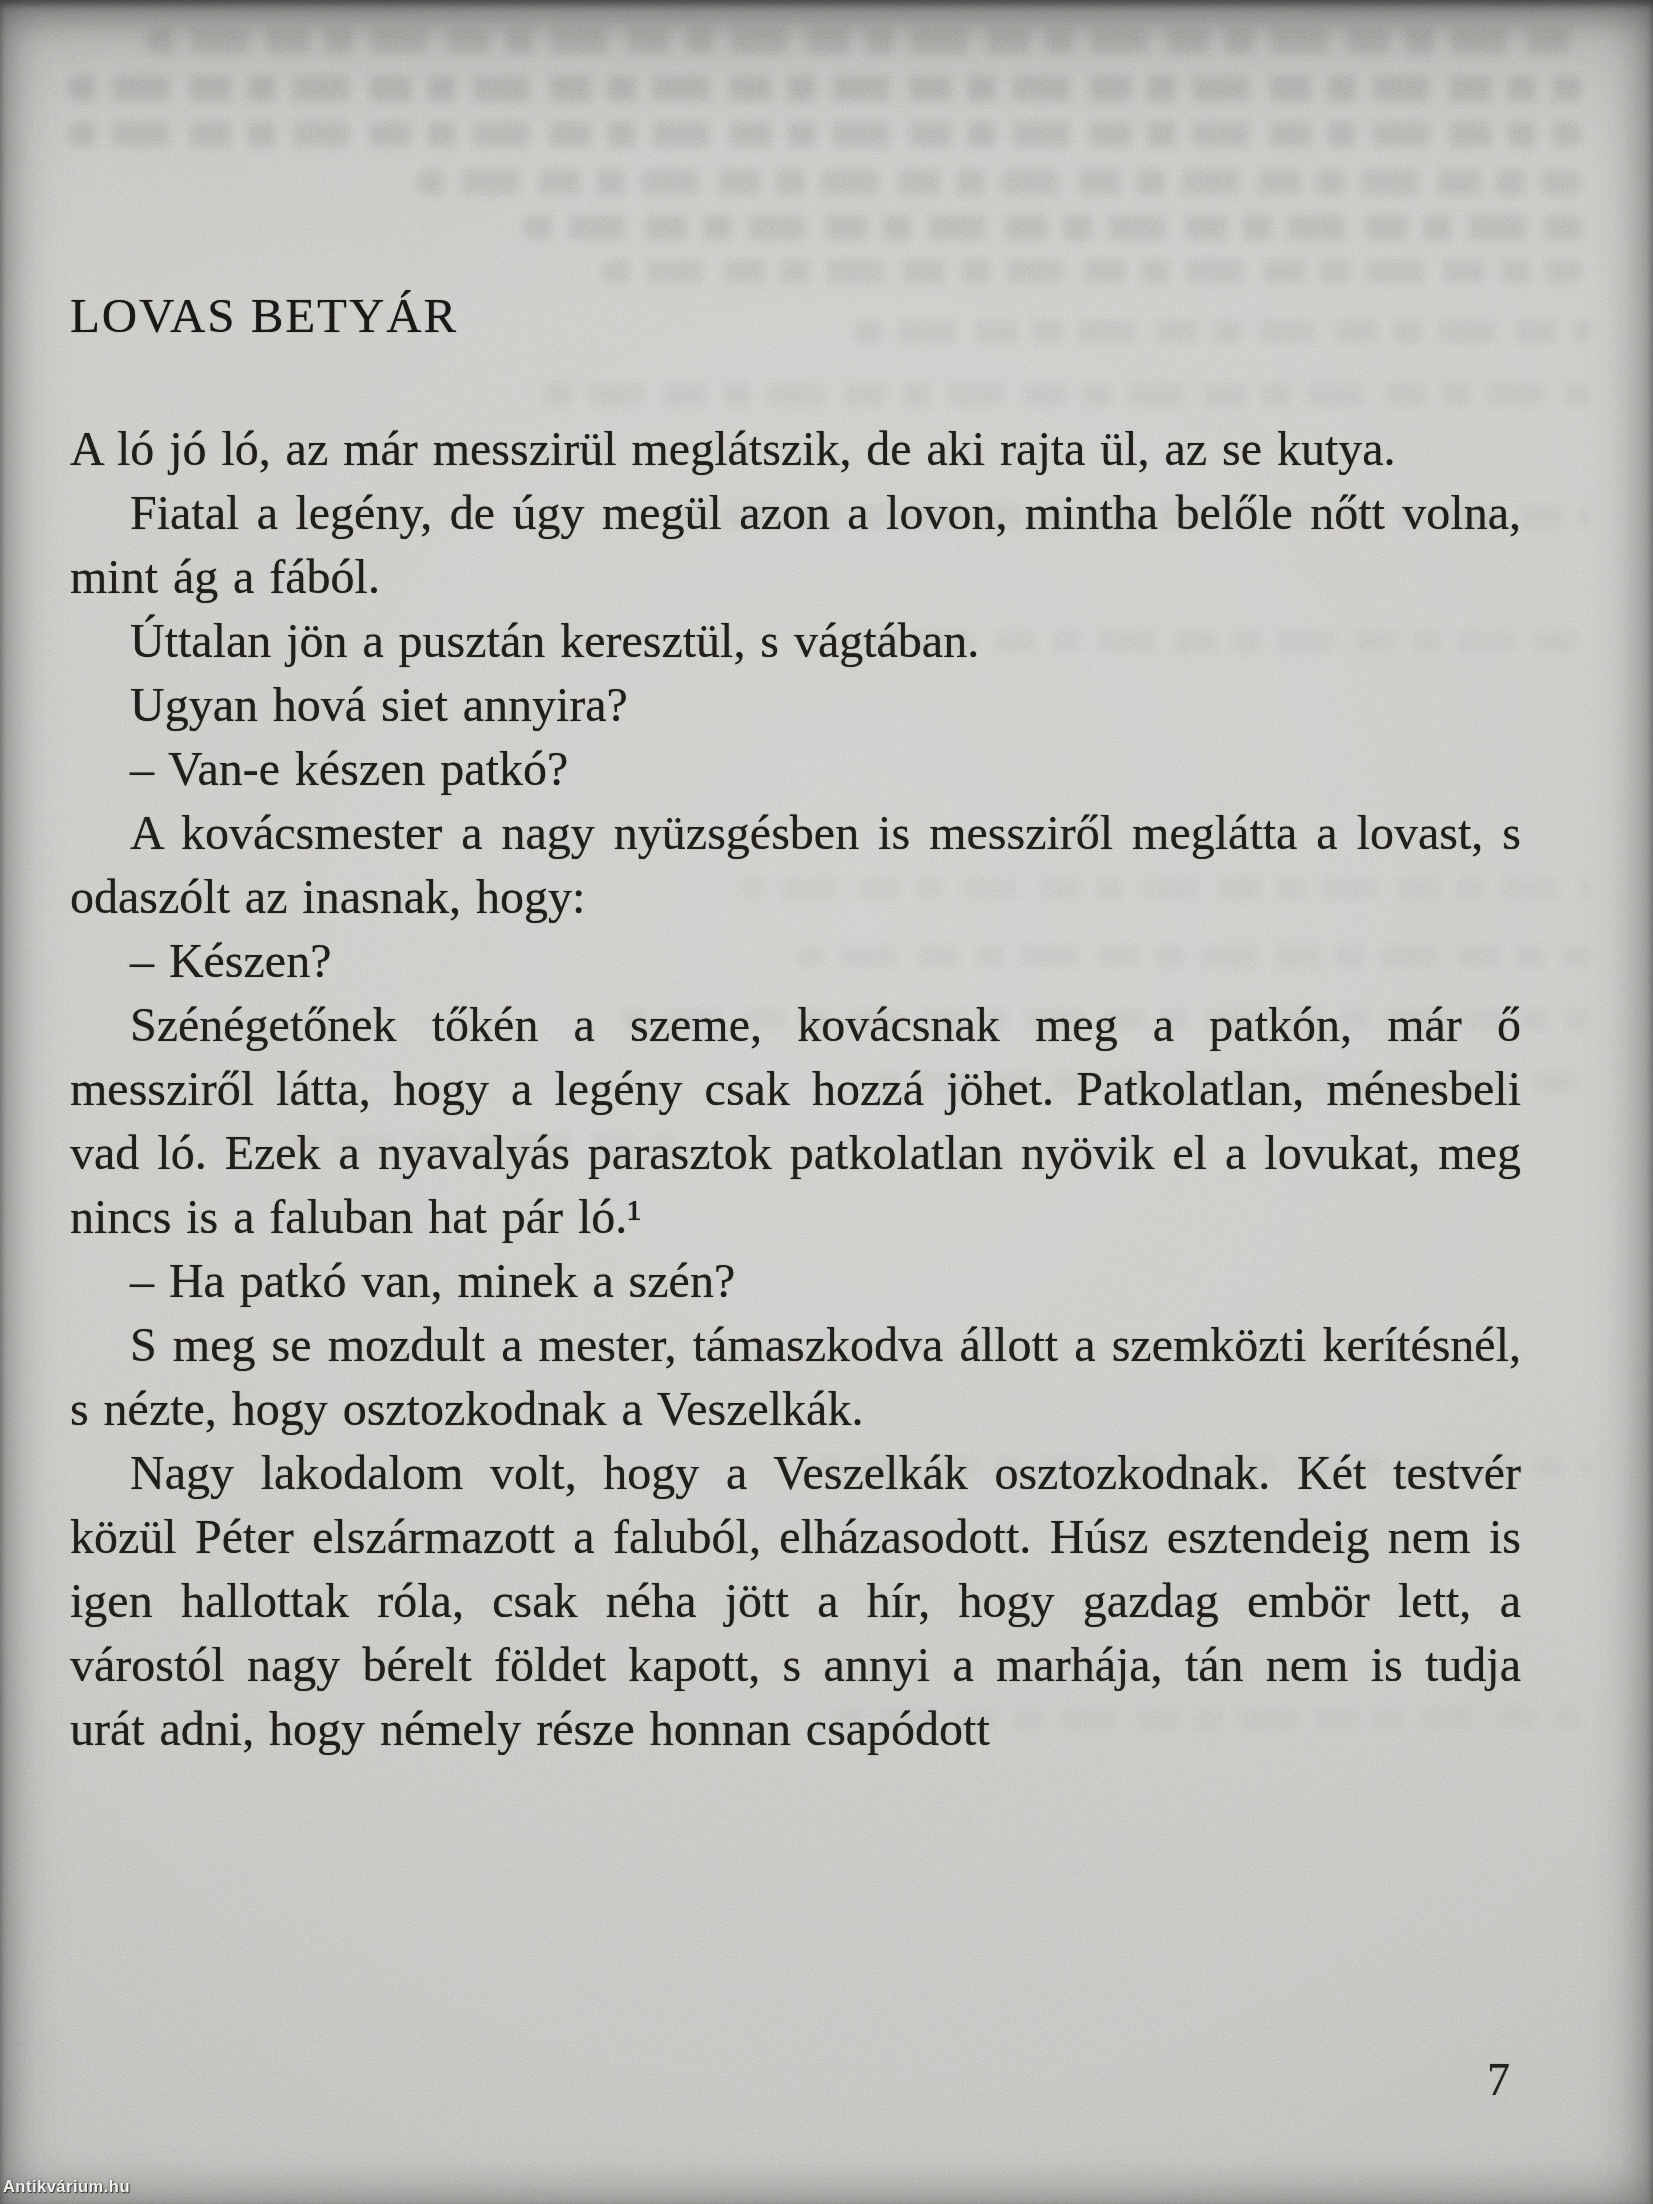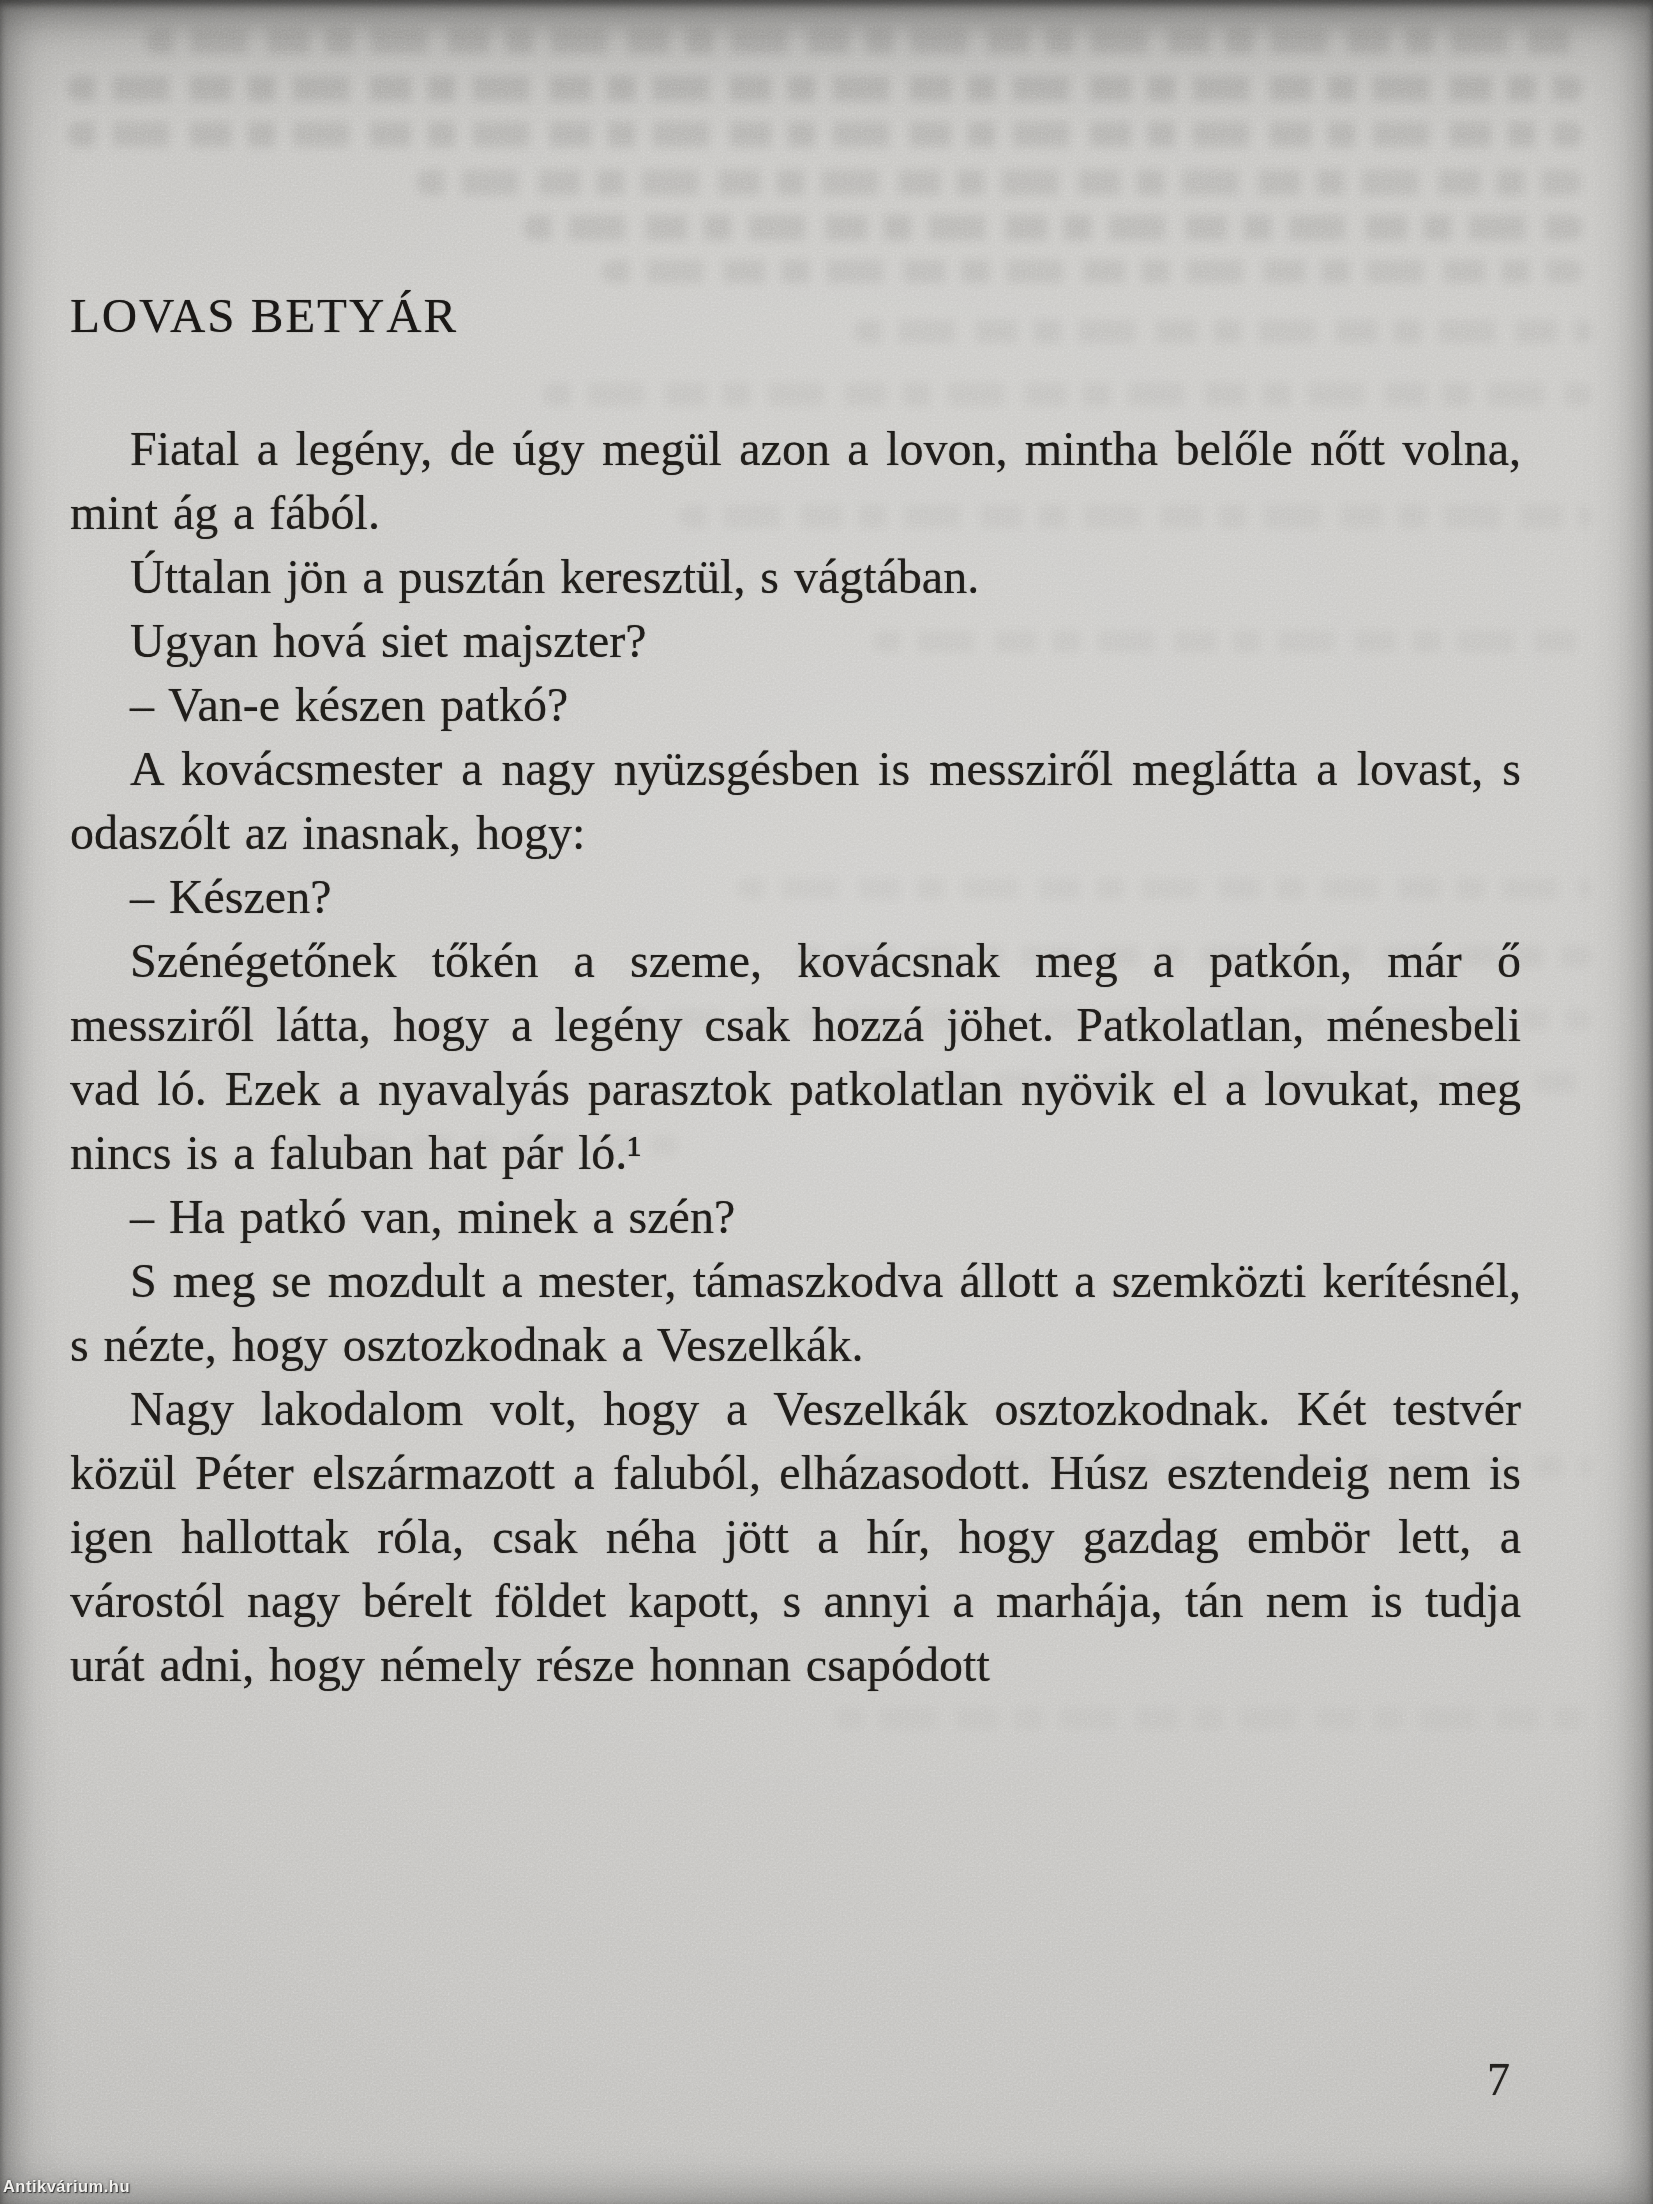--- a/index.html
+++ b/index.html
@@ -92,23 +92,24 @@
   <div class="ghost" style="left:796px; top:946px; width:796px;  height:21.3px; opacity:0.09;"></div>
   <div class="ghost" style="left:621px; top:1009px; width:970px; height:21.3px; opacity:0.08;"></div>
   <div class="ghost" style="left:873px; top:1072px; width:718px;  height:21.3px; opacity:0.08;"></div>
   <div class="ghost" style="left:291px; top:1135px; width:388px;  height:21.3px; opacity:0.07;"></div>
   <div class="ghost" style="left:815px; top:1456px; width:776px;  height:21.3px; opacity:0.07;"></div>
   <div class="ghost" style="left:835px; top:1708px; width:757px;  height:21.3px; opacity:0.06;"></div>
 
   <h1 class="title">LOVAS BETYÁR</h1>
 
   <div class="body-text">
+    <p>A ló jó ló, az már messzirül meglátszik, de aki rajta ül, az se kutya.</p>
     <p class="indent">Fiatal a legény, de úgy megül azon a lovon, mintha belőle nőtt volna, mint ág a fából.</p>
     <p class="indent">Úttalan jön a pusztán keresztül, s vágtában.</p>
-    <p class="indent">Ugyan hová siet majszter?</p>
+    <p class="indent">Ugyan hová siet annyira?</p>
     <p class="indent">– Van-e készen patkó?</p>
     <p class="indent">A kovácsmester a nagy nyüzsgésben is messziről meglátta a lovast, s odaszólt az inasnak, hogy:</p>
     <p class="indent">– Készen?</p>
     <p class="indent">Szénégetőnek tőkén a szeme, kovácsnak meg a patkón, már ő messziről látta, hogy a legény csak hozzá jöhet. Patkolatlan, ménesbeli vad ló. Ezek a nyavalyás parasztok patkolatlan nyövik el a lovukat, meg nincs is a faluban hat pár ló.¹</p>
     <p class="indent">– Ha patkó van, minek a szén?</p>
     <p class="indent">S meg se mozdult a mester, támaszkodva állott a szemközti kerítésnél, s nézte, hogy osztozkodnak a Veszelkák.</p>
     <p class="indent">Nagy lakodalom volt, hogy a Veszelkák osztozkodnak. Két testvér közül Péter elszármazott a faluból, elházasodott. Húsz esztendeig nem is igen hallottak róla, csak néha jött a hír, hogy gazdag embör lett, a várostól nagy bérelt földet kapott, s annyi a marhája, tán nem is tudja urát adni, hogy némely része honnan csapódott</p>
   </div>
 
   <div class="page-number">7</div>

